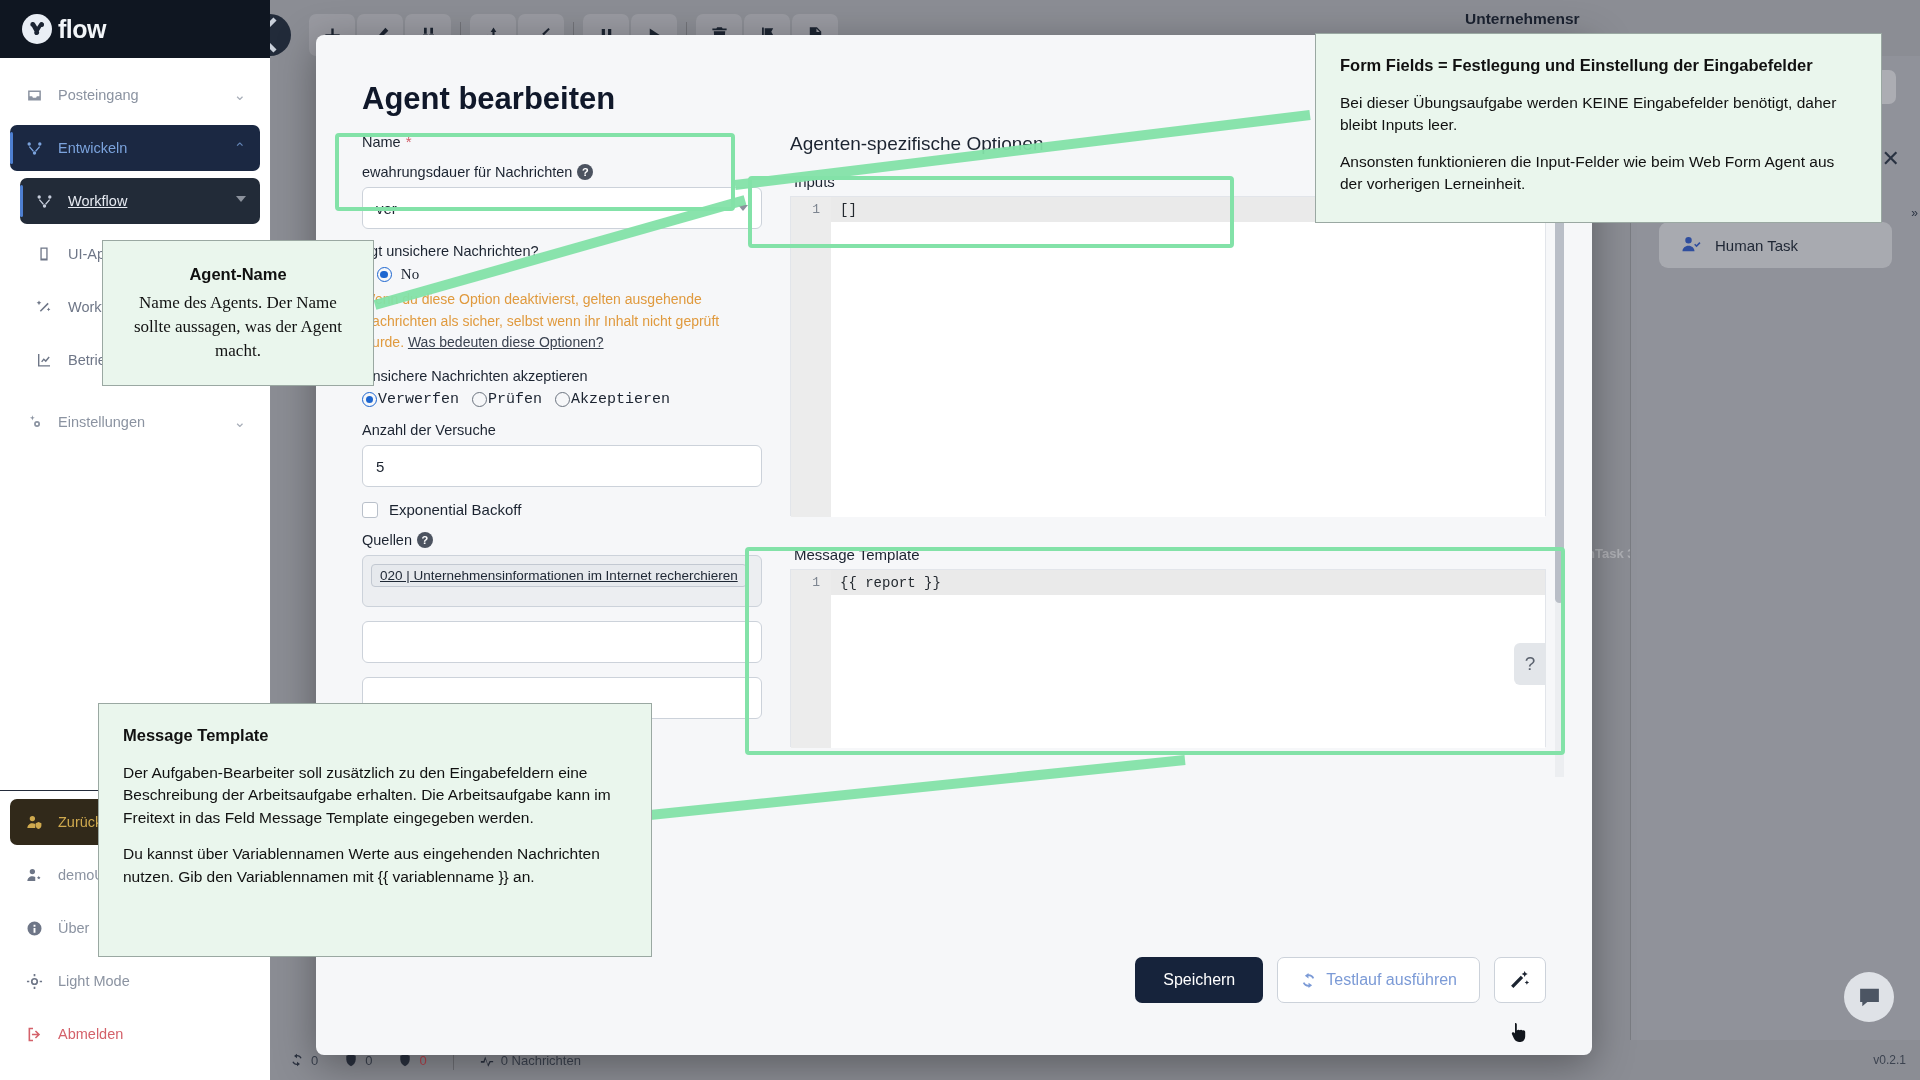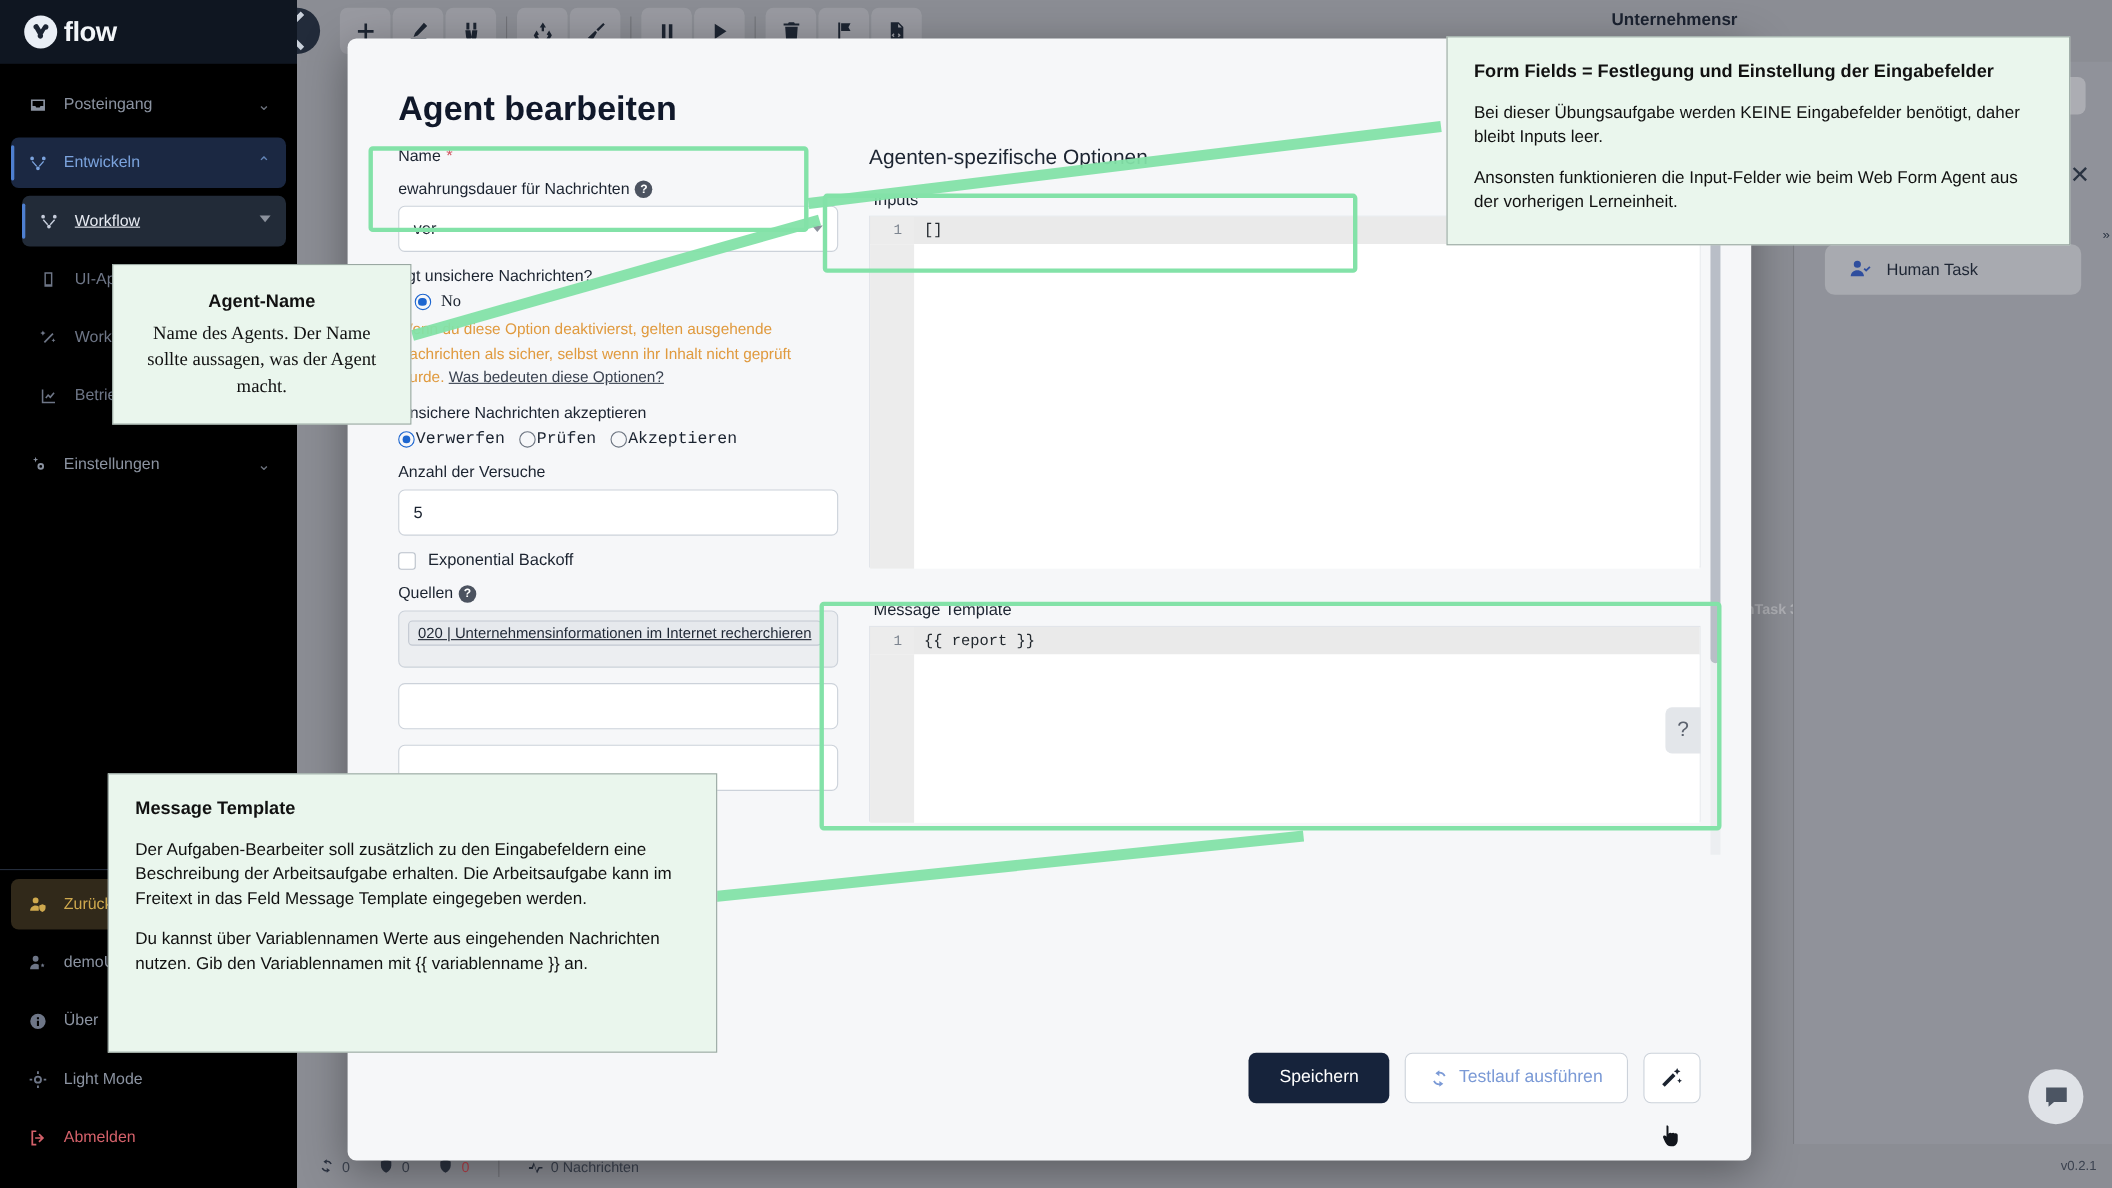--- a/index.html
+++ b/index.html
@@ -7,21 +7,21 @@
     width: 1920px; height: 1080px;
     overflow: hidden;
     font-family: "Liberation Sans", sans-serif;
     background: #8b8d94;
   }
   #root { position: relative; width: 1920px; height: 1080px; }
 
   
   .sidebar {
     position: absolute; left: 0; top: 0; width: 270px; height: 1080px;
-    background: #000000; z-index: 5;
+    background: #ffffff; z-index: 5;
     display: flex; flex-direction: column;
   }
   .brand {
     height: 58px; display: flex; align-items: center; gap: 6px;
     padding-left: 22px; background: #0f1621;
   }
   .brand-mark {
     width: 30px; height: 30px; border-radius: 50%;
     background: #e9eef5; position: relative;
     display: flex; align-items: center; justify-content: center;
@@ -54,21 +54,21 @@
   .nav-item.gold { background: #31291a; color: #cfa94e; }
   .nav-item.red { color: #d4616a; }
 
   
   .app-bg {
     position: absolute; left: 270px; top: 0; right: 0; bottom: 0;
     background: #8b8d94;
   }
   .topbar {
     position: absolute; left: 270px; top: 0; right: 0; height: 56px;
-    background: #8b8d94; display: flex; align-items: center;
+    background: #8b8d94; display: flex; align-items: flex-end;
   }
   .collapse-btn {
     width: 42px; height: 42px; border-radius: 50%; background: #222b3a;
     color: #c9d0da; display: flex; align-items: center; justify-content: center;
     margin-left: -21px; font-size: 17px; cursor: pointer; flex-shrink: 0;
   }
   .tool-group { display: flex; align-items: center; margin-left: 18px; gap: 2px; }
   .tbtn {
     width: 46px; height: 42px; border-radius: 7px; background: rgba(255,255,255,.12);
     display: flex; align-items: center; justify-content: center; cursor: pointer;

